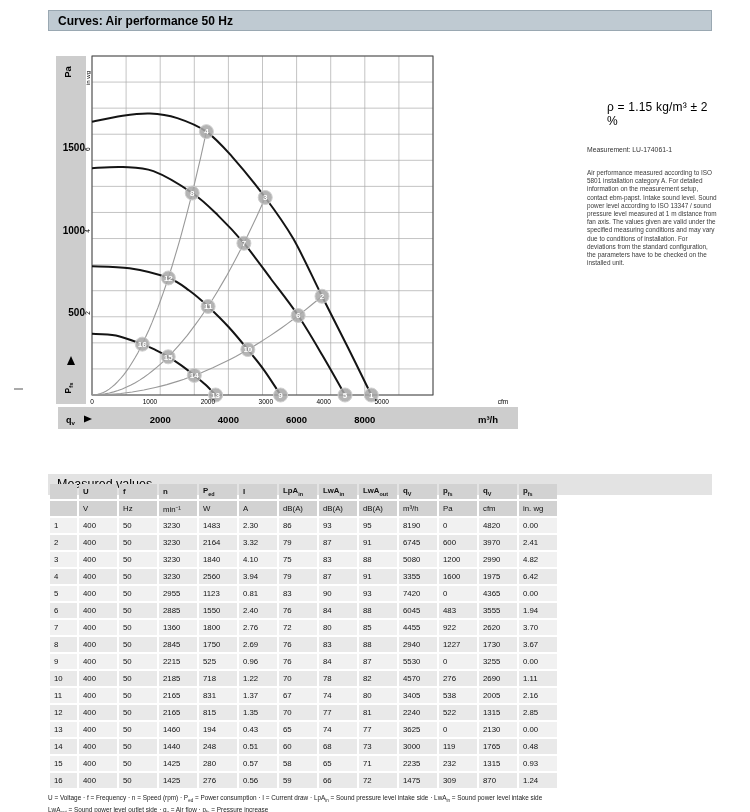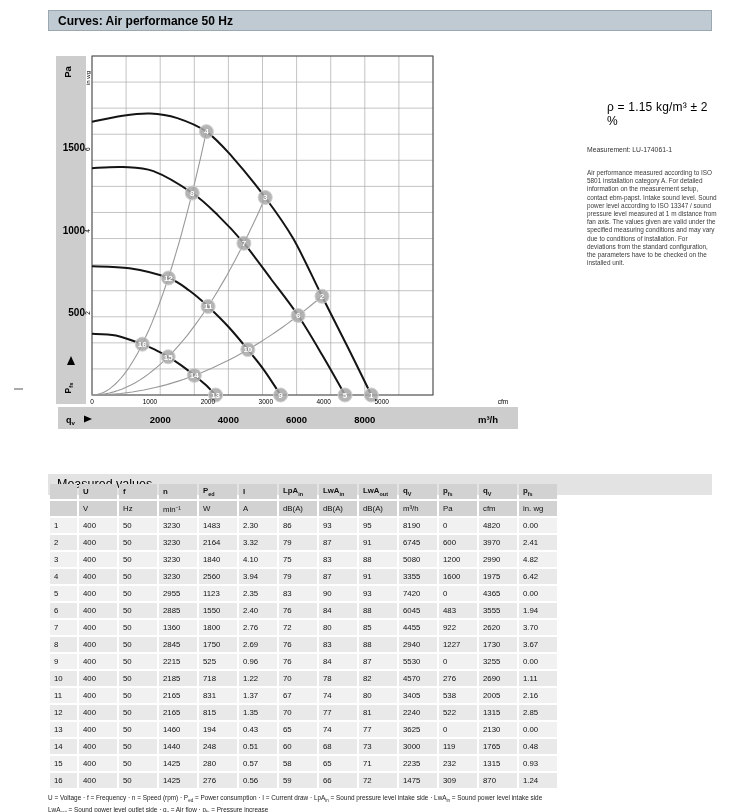--- a/index.html
+++ b/index.html
@@ -294,21 +294,21 @@
           <td>1600</td>
           <td>1975</td>
           <td>6.42</td>
         </tr>
         <tr>
           <td>5</td>
           <td>400</td>
           <td>50</td>
           <td>2955</td>
           <td>1123</td>
-          <td>2.35</td>
+          <td>0.81</td>
           <td>83</td>
           <td>90</td>
           <td>93</td>
           <td>7420</td>
           <td>0</td>
           <td>4365</td>
           <td>0.00</td>
         </tr>
         <tr>
           <td>6</td>

